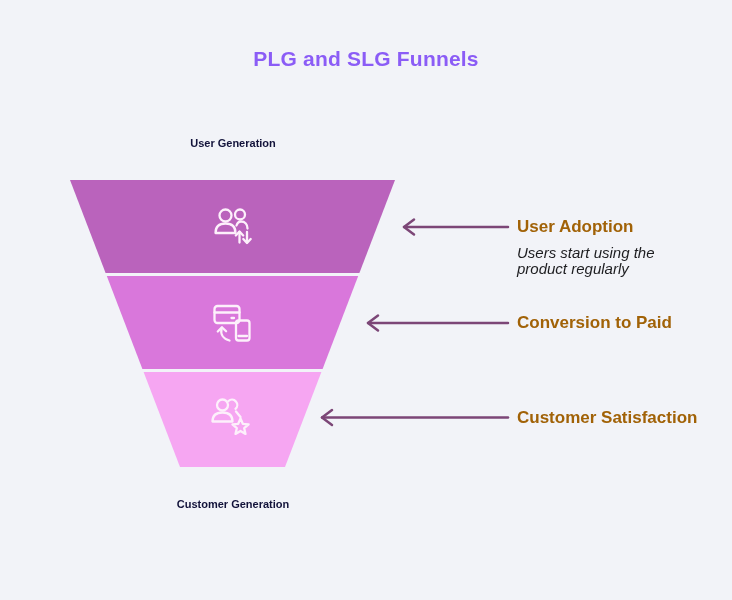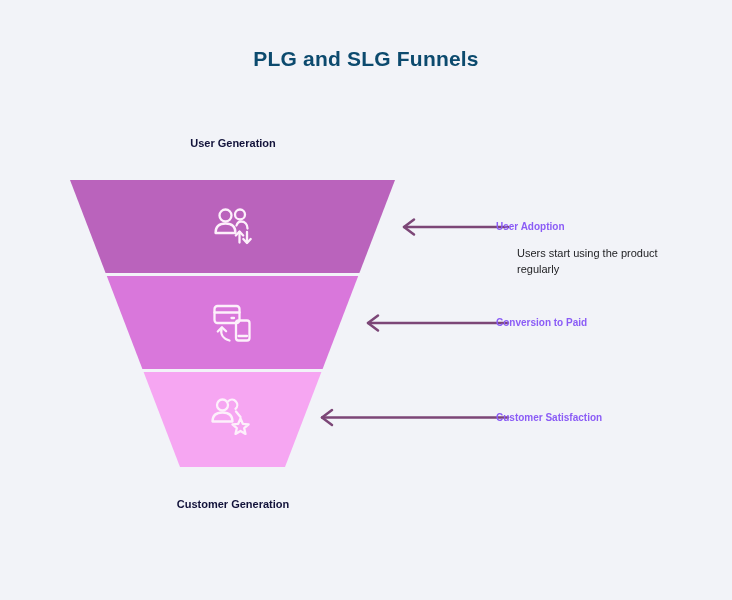--- a/index.html
+++ b/index.html
@@ -10,52 +10,53 @@
     height: 600px;
     background: #f2f3f8;
     overflow: hidden;
   }
   .page-title {
     position: absolute;
     top: 47px; left: 0; width: 732px;
     text-align: center;
     font-size: 21px;
     font-weight: bold;
-    color: #0c4a6e;
+    color: #8b5cf6;
     letter-spacing: 0.2px;
   }
   .funnel-label {
     position: absolute;
     left: 83px; width: 300px;
     text-align: center;
     font-size: 11px;
     font-weight: bold;
     color: #12123a;
   }
   .funnel-label.top { top: 137px; }
   .funnel-label.bottom { top: 498px; }
   svg.overlay {
     position: absolute;
     top: 0; left: 0;
   }
   .annotation-title {
     position: absolute;
-    left: 496px;
-    font-size: 10px;
+    left: 517px;
+    font-size: 17px;
     font-weight: bold;
-    color: #8b5cf6;
+    color: #a16207;
     line-height: 16px;
     white-space: nowrap;
   }
   .annotation-desc {
     position: absolute;
     left: 517px;
-    font-size: 11px;
+    font-size: 15px;
     color: #1d1d20;
     line-height: 16px;
+    font-style: italic;
   }
   .t1 { top: 219px; }
   .d1 { top: 245px; width: 162px; }
   .t2 { top: 315px; }
   .d2 { top: 341px; width: 210px; }
   .t3 { top: 410px; }
   .d3 { top: 435px; width: 170px; }
 </style>
 </head>
 <body>

